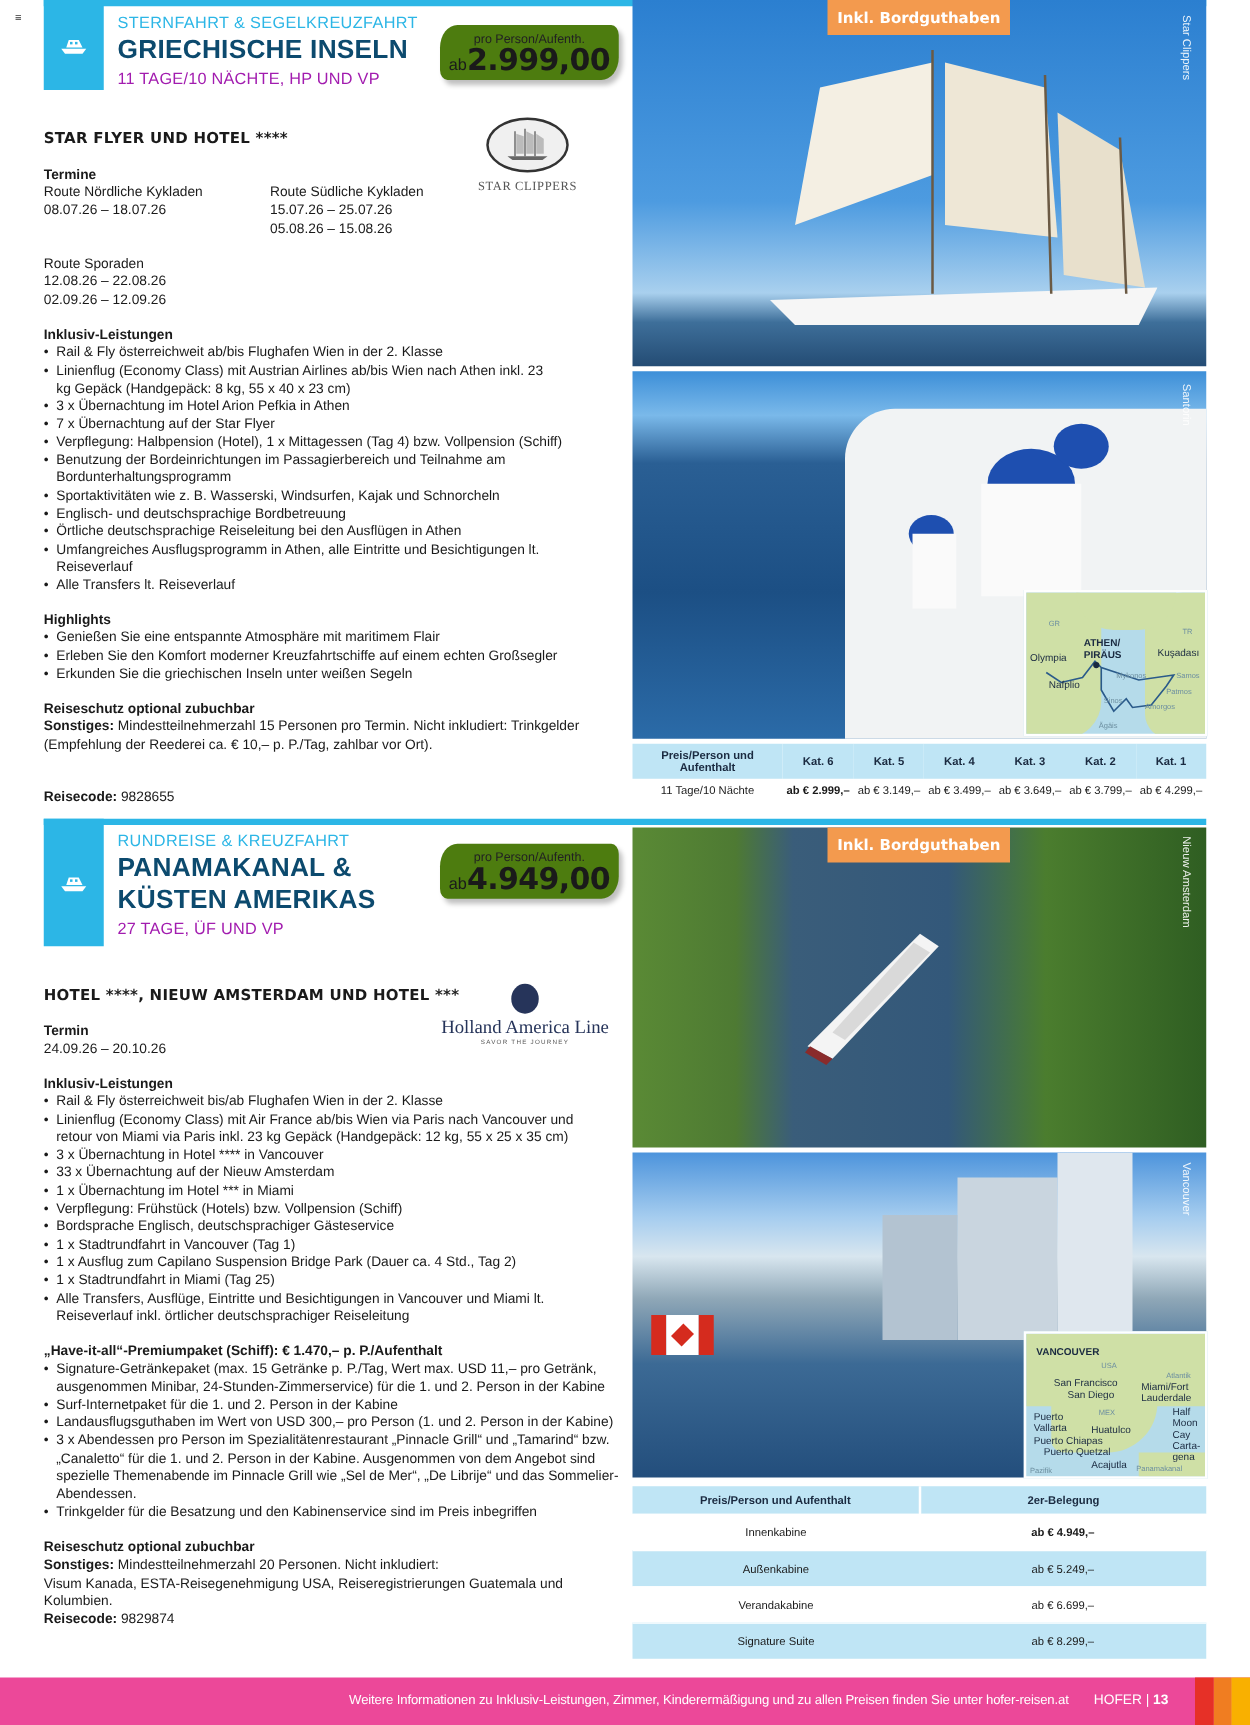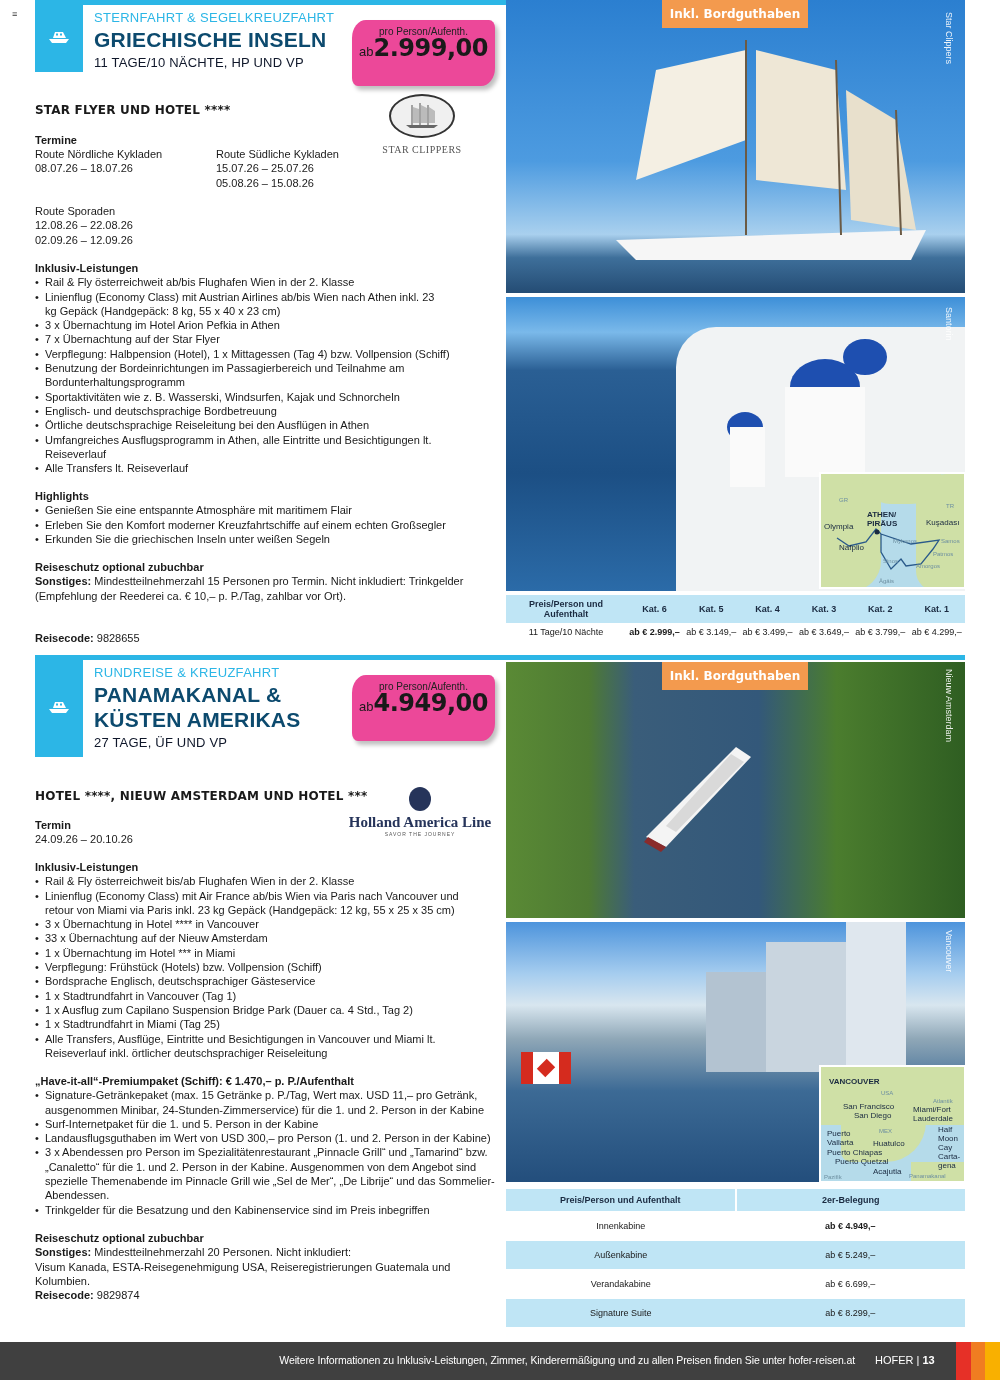--- a/index.html
+++ b/index.html
@@ -14,39 +14,39 @@
 
   .topline { position: absolute; left: 35px; top: 0; width: 930px; height: 5px; background: #2cb6e6; }
 
   .icon-block { position: absolute; left: 35px; top: 0; width: 48px; height: 72px; background: #2cb6e6; display: flex; align-items: center; justify-content: center; }
   .sec2 .icon-block { height: 102px; }
   .icon-block svg { width: 24px; height: 16px; }
 
   .head-text { position: absolute; left: 94px; top: 10px; }
   .kicker { font-size: 13px; color: #2cb6e6; letter-spacing: 0.3px; }
   .title { font-family: Liberation Sans, sans-serif; font-weight: bold; font-size: 21px; color: #0c4a6e; line-height: 25px; margin-top: 2px; letter-spacing: 0.2px; }
-  .subtitle { font-size: 13px; color: #0f172a; margin-top: 3px; letter-spacing: 0.2px; }
-
-  .price-tag { position: absolute; left: 352px; width: 143px; height: 66px; background: #ec4899;
+  .subtitle { font-size: 13px; color: #a21caf; margin-top: 3px; letter-spacing: 0.2px; }
+
+  .price-tag { position: absolute; left: 352px; width: 143px; height: 44px; background: #4d7c0f;
     border-radius: 14px 6px 14px 6px / 18px 8px 18px 8px; box-shadow: 3px 4px 4px rgba(0,0,0,0.25); text-align: center; }
   .sec1 .price-tag { top: 20px; }
   .sec2 .price-tag { top: 20px; }
   .price-tag .pp { font-size: 10px; color: #222; margin-top: 6px; }
   .price-tag .pr { font-size: 13px; color: #1a1a1a; margin-top: 0; line-height: 22px; }
   .price-tag .pr b { font-family: "DejaVu Sans", sans-serif; font-size: 24px; font-weight: 900; letter-spacing: -0.5px; }
 
   .ship-name { position: absolute; left: 35px; font-family: "DejaVu Sans", sans-serif; font-weight: bold; font-size: 12px; color: #1a1a1a; letter-spacing: 0.2px; }
 
   .logo { position: absolute; text-align: center; }
   .logo-star { left: 372px; top: 94px; width: 100px; }
   .logo-star .oval { width: 66px; height: 44px; margin: 0 auto; border: 2px solid #333; border-radius: 50%; background: #f0f0f0; display:flex; align-items:center; justify-content:center; }
   .logo-star .lbl { font-family: "Liberation Serif", serif; font-size: 10px; color: #555; letter-spacing: 0.5px; margin-top: 6px; }
   .logo-hal { left: 345px; top: 787px; width: 150px; }
   .logo-hal .emb { width: 22px; height: 24px; margin: 0 auto; border-radius: 50%; background: #26345a; }
-  .logo-hal .lbl { font-family: "Liberation Serif", serif; font-size: 15px; color: #26345a; margin-top: 3px; font-weight: bold; }
+  .logo-hal .lbl { font-family: "Liberation Serif", serif; font-size: 15px; color: #26345a; margin-top: 3px; }
   .logo-hal .tag { font-size: 5px; color: #555; letter-spacing: 1px; }
 
   .block { position: absolute; left: 35px; font-size: 11px; line-height: 14.3px; color: #1a1a1a; }
   .block h4 { font-size: 11px; font-weight: bold; line-height: 14.3px; }
   .col { position: absolute; }
   ul.bul { list-style: none; }
   ul.bul li { padding-left: 10px; position: relative; }
   ul.bul li::before { content: "•"; position: absolute; left: 0; top: 0; }
 
   .photo { position: absolute; overflow: hidden; }
@@ -77,21 +77,21 @@
   .tbl1 th { background: #bfe5f5; height: 28px; font-weight: bold; text-align: center; color: #1a2a40; }
   .tbl1 td { height: 18px; text-align: center; white-space: nowrap; margin-top: 48px; }
   .tbl1 td.bold { font-weight: bold; }
   .tbl2 { left: 506px; top: 1189px; width: 459px; }
   .tbl2 th { background: #bfe5f5; height: 22px; font-weight: bold; text-align: center; color: #1a2a40; }
   .tbl2 th + th { border-left: 2px solid #fff; }
   .tbl2 td { height: 29px; text-align: center; border-top: 1px solid #fff; }
   .tbl2 tr.alt td { background: #bfe5f5; }
   .tbl2 td.bold { font-weight: bold; }
 
-  .footer { position: absolute; left: 0; top: 1342px; width: 1000px; height: 38px; background: #404040; }
+  .footer { position: absolute; left: 0; top: 1342px; width: 1000px; height: 38px; background: #ec4899; }
   .footer .txt { position: absolute; right: 145px; top: 12px; font-size: 10.5px; color: #fff; letter-spacing: -0.1px; }
   .footer .brand { position: absolute; left: 875px; top: 12px; font-size: 11px; color: #fff; }
   .footer .brand b { font-weight: bold; }
   .stripes { position: absolute; right: 0; top: 0; height: 38px; width: 44px; display: flex; }
   .stripes span { flex: 1; }
 </style>
 </head>
 <body>
 
 <div class="menu-mark">≡</div>
@@ -296,21 +296,21 @@
       <li>1 x Ausflug zum Capilano Suspension Bridge Park (Dauer ca. 4 Std., Tag 2)</li>
       <li>1 x Stadtrundfahrt in Miami (Tag 25)</li>
       <li style="padding-right:20px;">Alle Transfers, Ausflüge, Eintritte und Besichtigungen in Vancouver und Miami lt. Reiseverlauf inkl. örtlicher deutschsprachiger Reiseleitung</li>
     </ul>
   </div>
 
   <div class="block" style="top:419px; width:460px;">
     <h4>„Have-it-all“-Premiumpaket (Schiff): € 1.470,– p. P./Aufenthalt</h4>
     <ul class="bul">
       <li>Signature-Getränkepaket (max. 15 Getränke p. P./Tag, Wert max. USD 11,– pro Getränk, ausgenommen Minibar, 24-Stunden-Zimmerservice) für die 1. und 2. Person in der Kabine</li>
-      <li>Surf-Internetpaket für die 1. und 5. Person in der Kabine</li>
+      <li>Surf-Internetpaket für die 1. und 2. Person in der Kabine</li>
       <li>Landausflugsguthaben im Wert von USD 300,– pro Person (1. und 2. Person in der Kabine)</li>
       <li>3 x Abendessen pro Person im Spezialitätenrestaurant „Pinnacle Grill“ und „Tamarind“ bzw. „Canaletto“ für die 1. und 2. Person in der Kabine. Ausgenommen von dem Angebot sind spezielle Themenabende im Pinnacle Grill wie „Sel de Mer“, „De Librije“ und das Sommelier-Abendessen.</li>
       <li>Trinkgelder für die Besatzung und den Kabinenservice sind im Preis inbegriffen</li>
     </ul>
   </div>
 
   <div class="block" style="top:576px; width:470px;">
     <h4>Reiseschutz optional zubuchbar</h4>
     <div><b>Sonstiges:</b> <span>Mindestteilnehmerzahl 20 Personen. Nicht inkludiert:</span></div>
     <div>Visum Kanada, ESTA-Reisegenehmigung USA, Reiseregistrierungen Guatemala und Kolumbien.</div>

